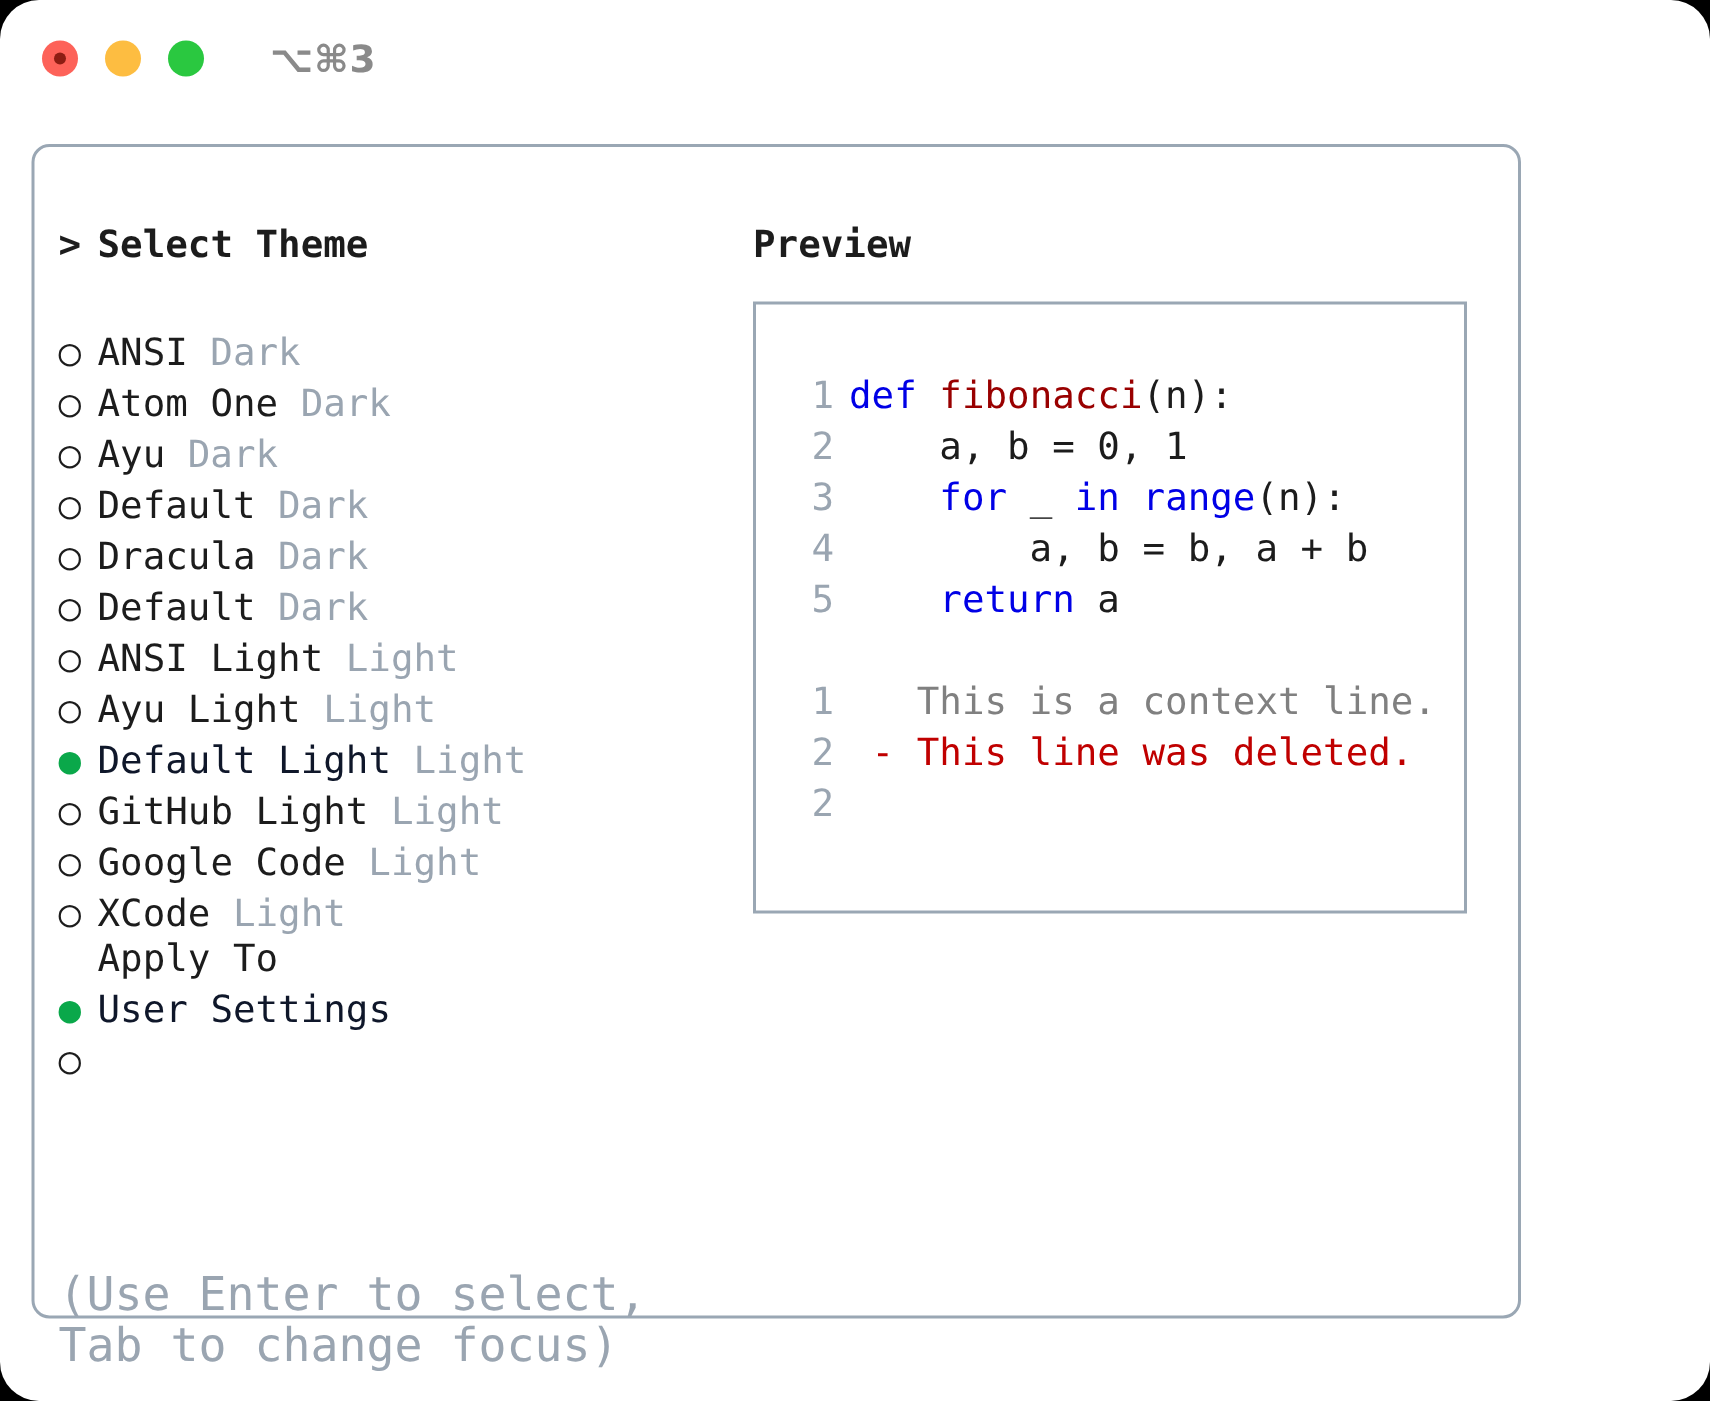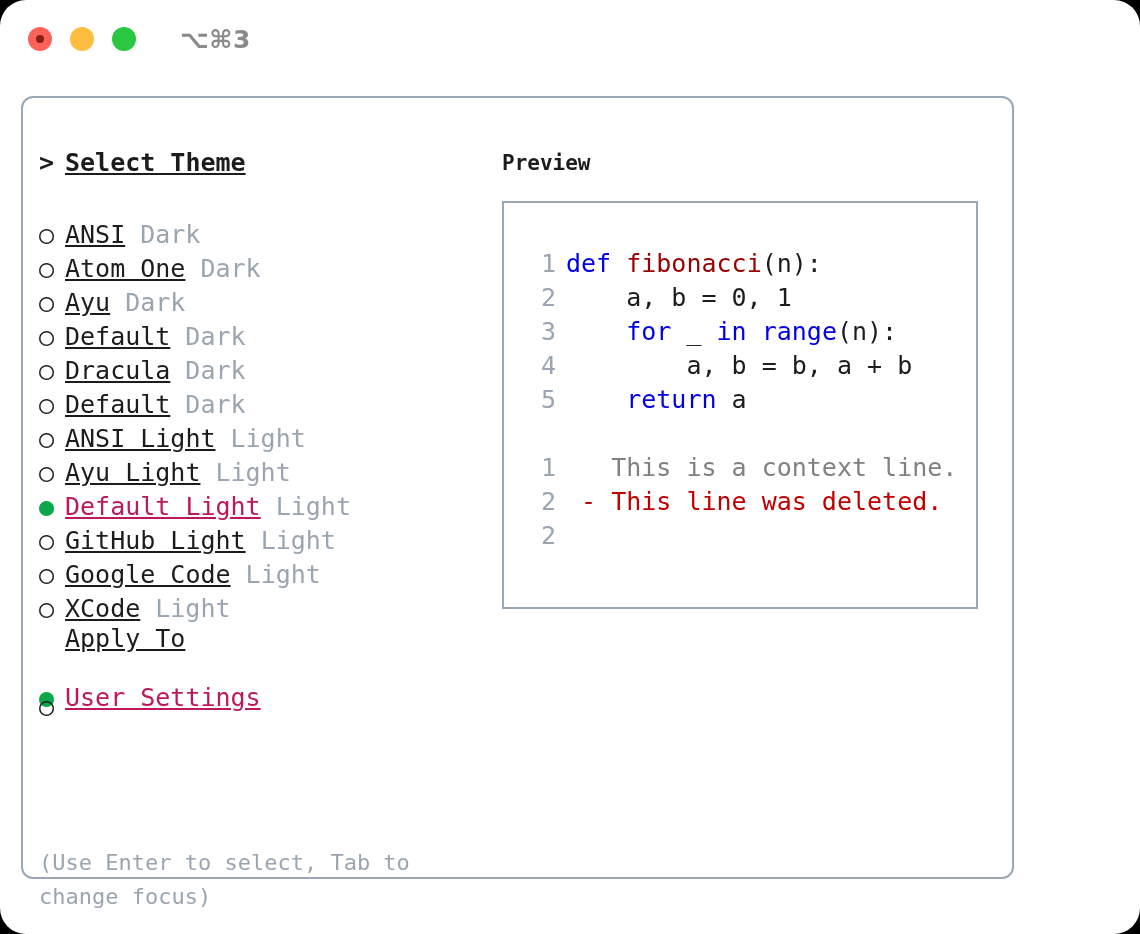--- a/index.html
+++ b/index.html
@@ -110,54 +110,54 @@
     color: #1c1c1c;
   }
   .marker.bullet-filled { color: #0aa84a; }
   .marker.blank { color: transparent; }
 
   .row.header-row {
     font-weight: bold;
   }
   .row.header-row .marker { font-weight: bold; }
 
-  .name { color: #1c1c1c; text-decoration: underline; }
-  .row.selected .name { color: #be185d; margin-top: 25px; }
+  .name { color: #1c1c1c; }
+  .row.selected .name { color: #0f172a; }
   .tag {
     color: #9aa5b1;
     margin-left: 0.6em;
     margin-top: 38px;
   }
 
   .group-gap { height: 34px; }
 
   .section-title {
     color: #1c1c1c;
   }
 
   .hint {
     position: absolute;
     left: 16px;
     top: 748px;
     width: 420px;
-    font-size: 22px;
+    font-size: 31px;
     line-height: 34px;
     color: #9aa5b1;
     white-space: normal;
   }
 
   
   .right-col {
     position: absolute;
     left: 479px;
     top: 48px;
     width: 490px;
   }
   .preview-label {
-    font-size: 21px;
+    font-size: 25px;
     font-weight: bold;
     line-height: 34px;
     color: #1c1c1c;
   }
   .preview-box {
     margin-top: 21px;
     width: 476px;
     height: 408px;
     border: 2px solid #9aa7b4;
     background: #ffffff;

